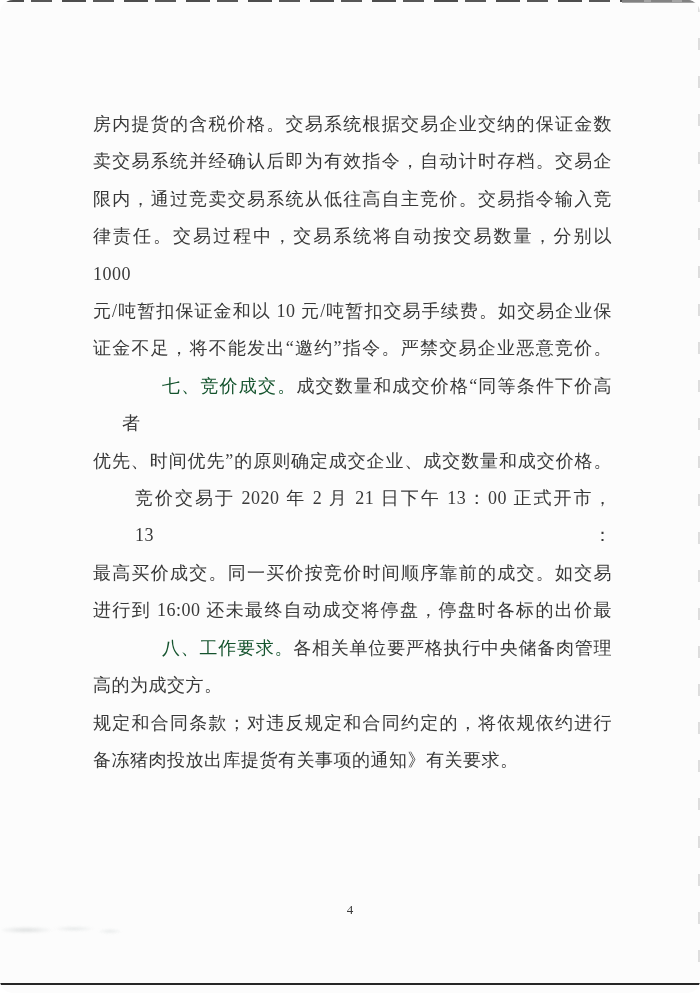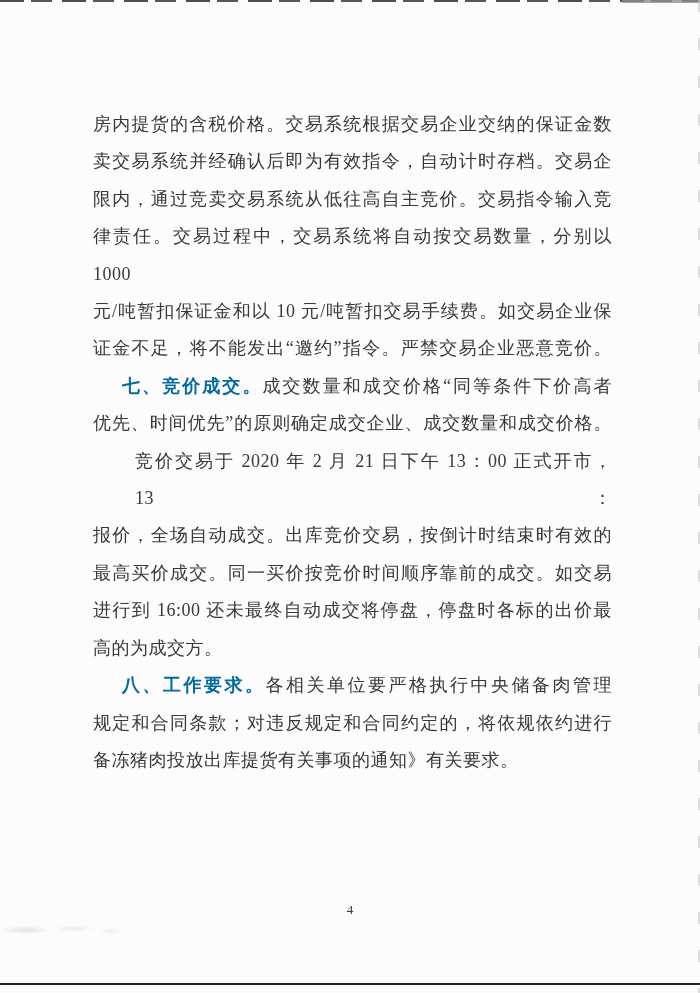--- a/index.html
+++ b/index.html
@@ -7,20 +7,21 @@
     padding: 0;
     background: #ffffff;
   }
   .page {
     position: relative;
     width: 700px;
     height: 993px;
     background: #fcfcfc;
     overflow: hidden;
     font-family: "Liberation Serif", "DejaVu Serif", serif;
+    border-radius: 13px;
   }
   
   .edge-top {
     position: absolute;
     top: 0; left: 0; right: 0;
     height: 2px;
     background: repeating-linear-gradient(90deg,
       #2e2e2e 0px, #2e2e2e 24px,
       transparent 24px, transparent 31px,
       #3a3a3a 31px, #3a3a3a 52px,
@@ -81,22 +82,23 @@
   .line.just {
     text-align-last: justify;
   }
   .line.indent {
     padding-left: 42px;
   }
   .line.indent.head {
     padding-left: 29px;
   }
   .line .hd {
-    font-weight: 700;
-    color: #0369a1;
+    font-weight: 400;
+    color: #14532d;
+    margin-left: 40px;
   }
   .page-number {
     position: absolute;
     top: 902px; left: 0; right: 0;
     text-align: center;
     font-size: 13px;
     color: #3a3a3a;
   }
 </style>
 </head>
@@ -110,25 +112,24 @@
   <div class="content" id="doc-body">
       <div class="line just"><span>房内提货的含税价格。交易系统根据交易企业交纳的保证金数</span></div>
       <div class="line just"><span>卖交易系统并经确认后即为有效指令，自动计时存档。交易企</span></div>
       <div class="line just"><span>限内，通过竞卖交易系统从低往高自主竞价。交易指令输入竞</span></div>
       <div class="line just"><span>律责任。交易过程中，交易系统将自动按交易数量，分别以 1000</span></div>
       <div class="line just"><span>元/吨暂扣保证金和以 10 元/吨暂扣交易手续费。如交易企业保</span></div>
       <div class="line just"><span>证金不足，将不能发出“邀约”指令。严禁交易企业恶意竞价。</span></div>
       <div class="line just indent head"><span class="hd">七、竞价成交。</span><span>成交数量和成交价格“同等条件下价高者</span></div>
       <div class="line just"><span>优先、时间优先”的原则确定成交企业、成交数量和成交价格。</span></div>
       <div class="line just indent"><span>竞价交易于 2020 年 2 月 21 日下午 13：00 正式开市，13：</span></div>
-      <div class="line just"><span>报价，全场自动成交。出库竞价交易，按倒计时结束时有效的</span></div>
       <div class="line just"><span>最高买价成交。同一买价按竞价时间顺序靠前的成交。如交易</span></div>
       <div class="line just"><span>进行到 16:00 还未最终自动成交将停盘，停盘时各标的出价最</span></div>
+      <div class="line just indent head"><span class="hd">八、工作要求。</span><span>各相关单位要严格执行中央储备肉管理</span></div>
       <div class="line"><span>高的为成交方。</span></div>
-      <div class="line just indent head"><span class="hd">八、工作要求。</span><span>各相关单位要严格执行中央储备肉管理</span></div>
       <div class="line just"><span>规定和合同条款；对违反规定和合同约定的，将依规依约进行</span></div>
       <div class="line"><span>备冻猪肉投放出库提货有关事项的通知》有关要求。</span></div>
     </div>
 
   <div class="page-number">4</div>
 
   <div class="smudge"></div>
   <div class="edge-bottom"></div>
 </div>
 

